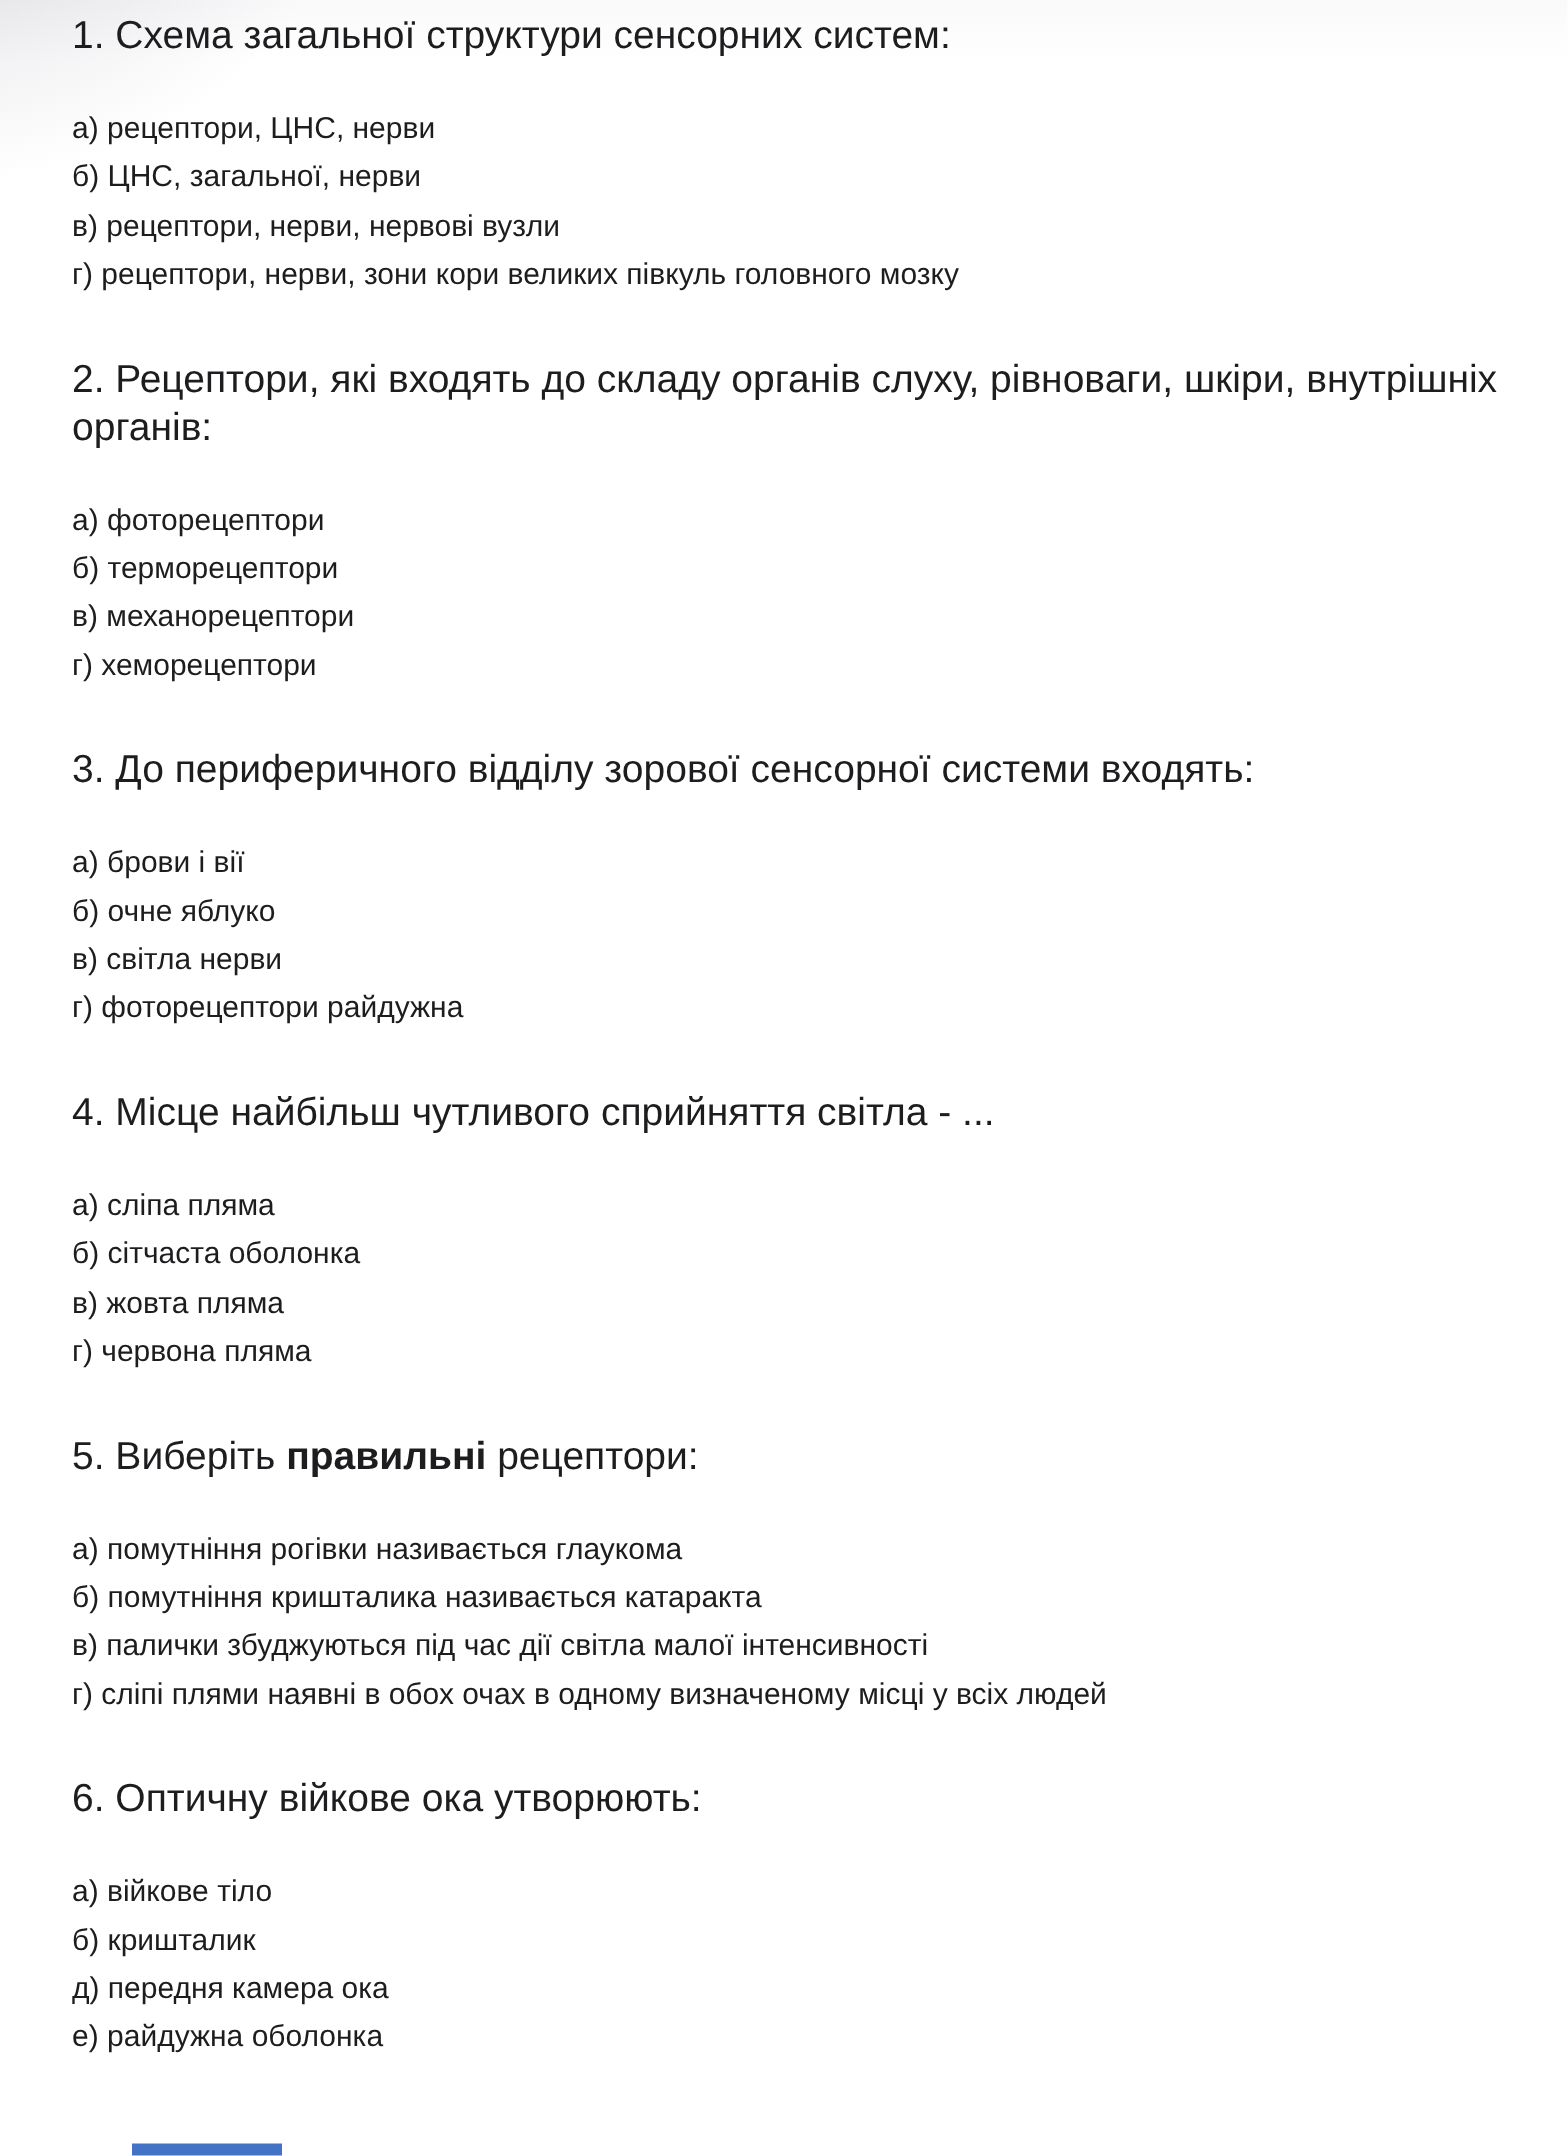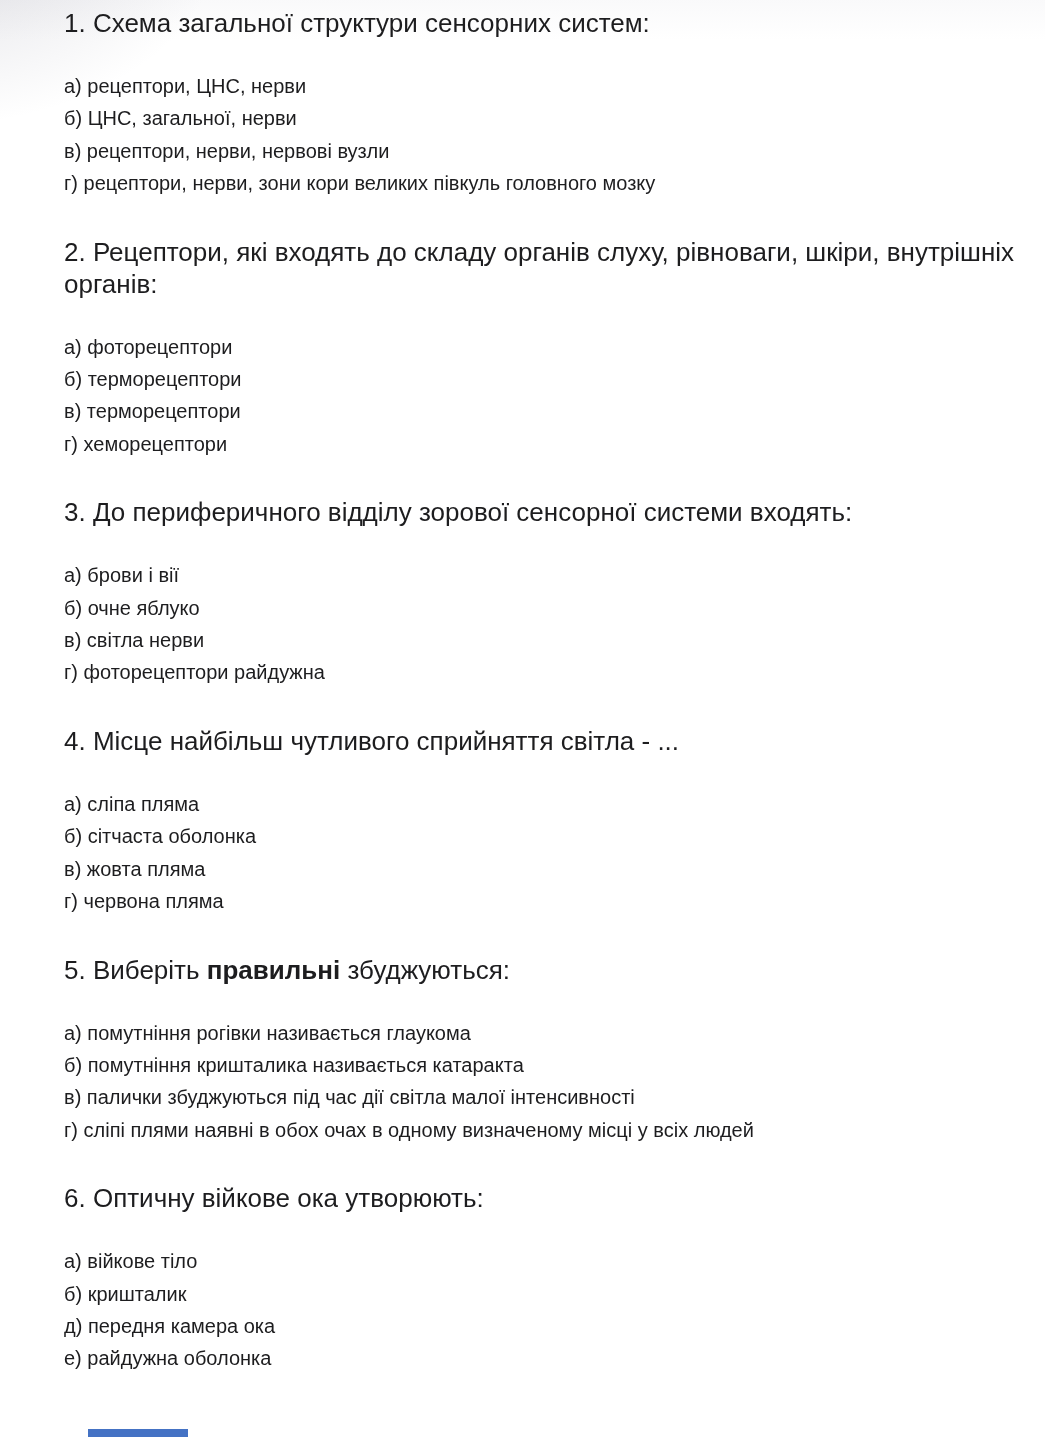--- a/index.html
+++ b/index.html
@@ -18,21 +18,21 @@
     content: "";
     position: absolute;
     inset: 0;
     background:
       radial-gradient(420px 280px at -70px -70px, rgba(150,150,165,0.30), rgba(255,255,255,0) 70%),
       linear-gradient(180deg, rgba(200,200,210,0.10) 0%, rgba(255,255,255,0) 40px);
     pointer-events: none;
   }
   .page {
     position: relative;
-    padding: 7px 30px 0 64px;
+    padding: 7px 30px 0 48px;
   }
   .question-block { margin: 0 0 36px 0; }
   .question-text {
     margin: 0 0 31px 0;
     font-size: 26px;
     line-height: 32px;
     font-weight: 400;
   }
   .question-text b { font-weight: 700; }
   .options { margin: 0; }
@@ -64,21 +64,21 @@
       <p class="option">в) рецептори, нерви, нервові вузли</p>
       <p class="option">г) рецептори, нерви, зони кори великих півкуль головного мозку</p>
     </div>
   </section>
 
   <section class="question-block">
     <p class="question-text"><span>2.</span><span> Рецептори, які входять до складу органів слуху, рівноваги, шкіри, внутрішніх органів:</span><b></b><span></span></p>
     <div class="options">
       <p class="option">а) фоторецептори</p>
       <p class="option">б) терморецептори</p>
-      <p class="option">в) терморецептори</p>
+      <p class="option">в) механорецептори</p>
       <p class="option">г) хеморецептори</p>
     </div>
   </section>
 
   <section class="question-block">
     <p class="question-text"><span>3.</span><span> До периферичного відділу зорової сенсорної системи входять:</span><b></b><span></span></p>
     <div class="options">
       <p class="option">а) брови і вії</p>
       <p class="option">б) очне яблуко</p>
       <p class="option">в) світла нерви</p>
@@ -90,21 +90,21 @@
     <p class="question-text"><span>4.</span><span> Місце найбільш чутливого сприйняття світла - ...</span><b></b><span></span></p>
     <div class="options">
       <p class="option">а) сліпа пляма</p>
       <p class="option">б) сітчаста оболонка</p>
       <p class="option">в) жовта пляма</p>
       <p class="option">г) червона пляма</p>
     </div>
   </section>
 
   <section class="question-block">
-    <p class="question-text"><span>5.</span><span> Виберіть </span><b>правильні</b><span> збуджуються:</span></p>
+    <p class="question-text"><span>5.</span><span> Виберіть </span><b>правильні</b><span> рецептори:</span></p>
     <div class="options">
       <p class="option">а) помутніння рогівки називається глаукома</p>
       <p class="option">б) помутніння кришталика називається катаракта</p>
       <p class="option">в) палички збуджуються під час дії світла малої інтенсивності</p>
       <p class="option">г) сліпі плями наявні в обох очах в одному визначеному місці у всіх людей</p>
     </div>
   </section>
 
   <section class="question-block">
     <p class="question-text"><span>6.</span><span> Оптичну війкове ока утворюють:</span><b></b><span></span></p>

